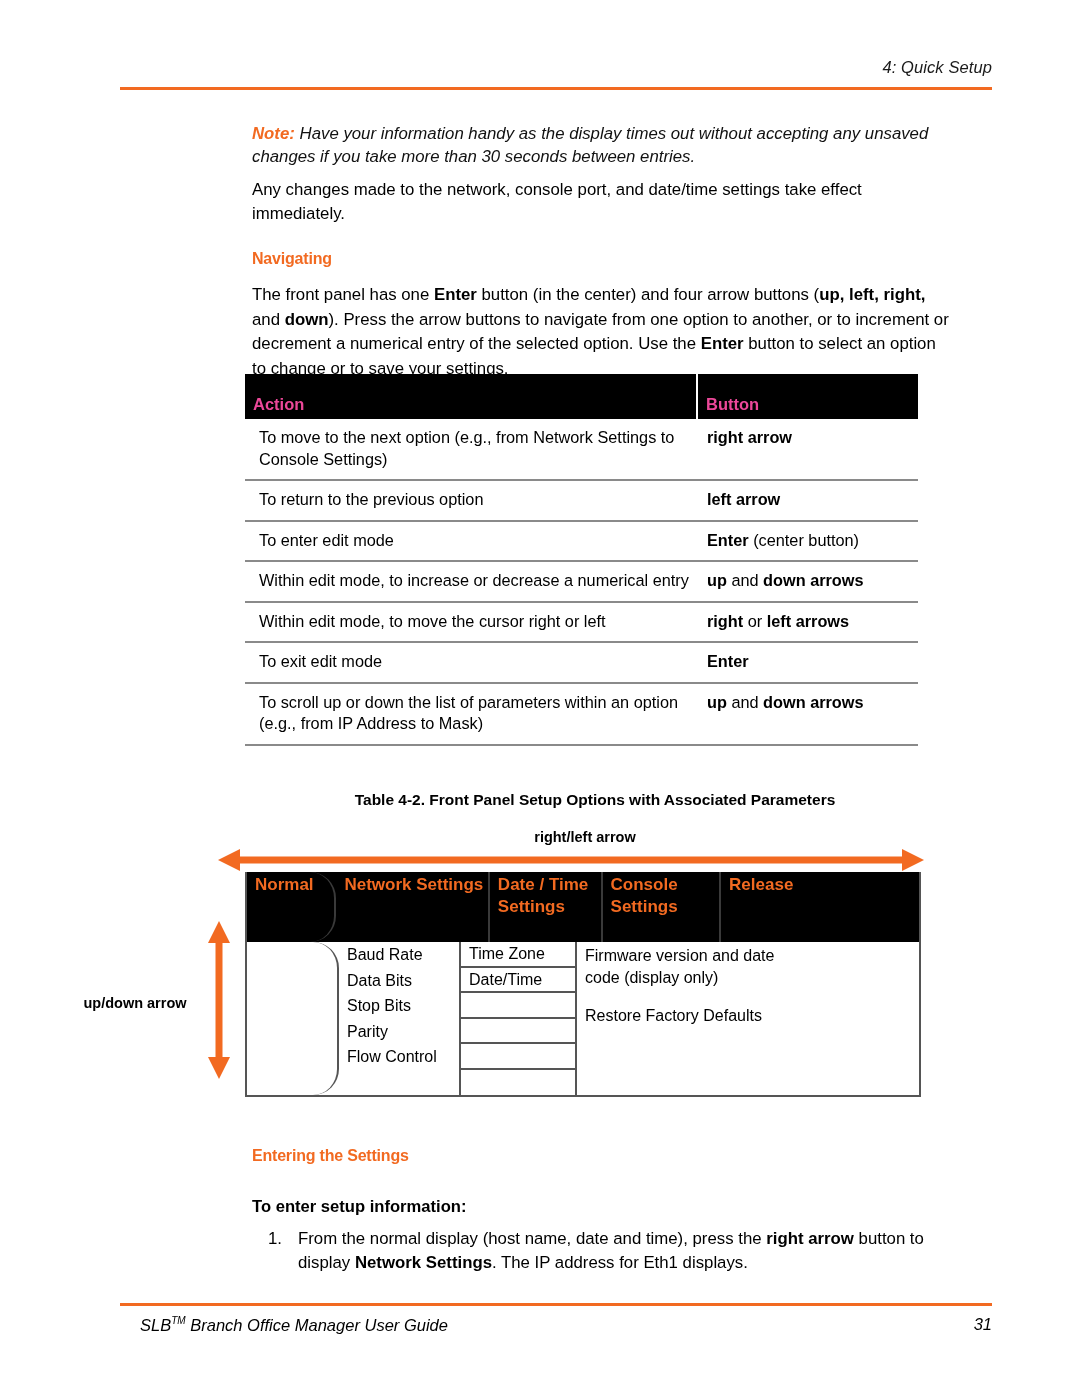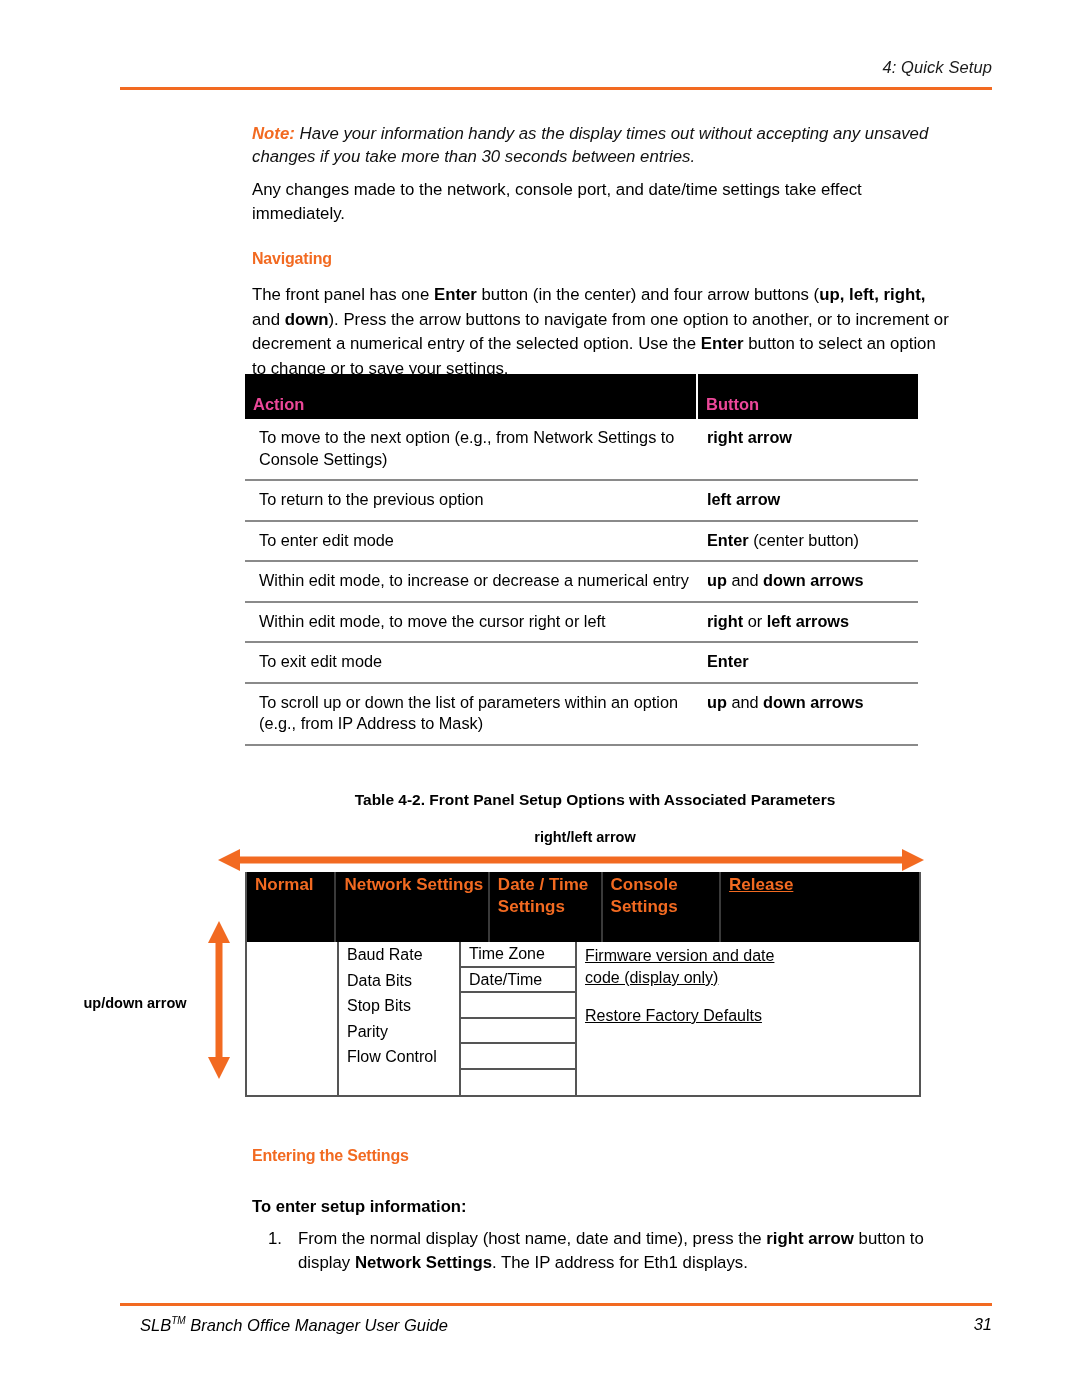--- a/index.html
+++ b/index.html
@@ -178,25 +178,25 @@
   }
   .diag-head .dh:last-child { border-right: none; }
   .diag-body { display: flex; background: #fff; }
   .diag-col {
     box-sizing: border-box;
     border-right: 2px solid #555;
     background: #fff;
   }
   .diag-col:last-child { border-right: none; }
 
-  .w-normal  { width: 92px; }
+  .w-normal  { width: 92px; border-radius: 26px; }
   .w-network { width: 158px; }
   .w-console { width: 122px; }
   .w-date    { width: 116px; }
-  .w-release { width: 204px; text-decoration: underline; }
+  .w-release { width: 204px; }
 
   .cell {
     height: 25.5px;
     box-sizing: border-box;
     border-bottom: 2px solid #555;
     font-size: 16px;
     line-height: 24px;
     padding-left: 8px;
     white-space: nowrap;
     overflow: hidden;

